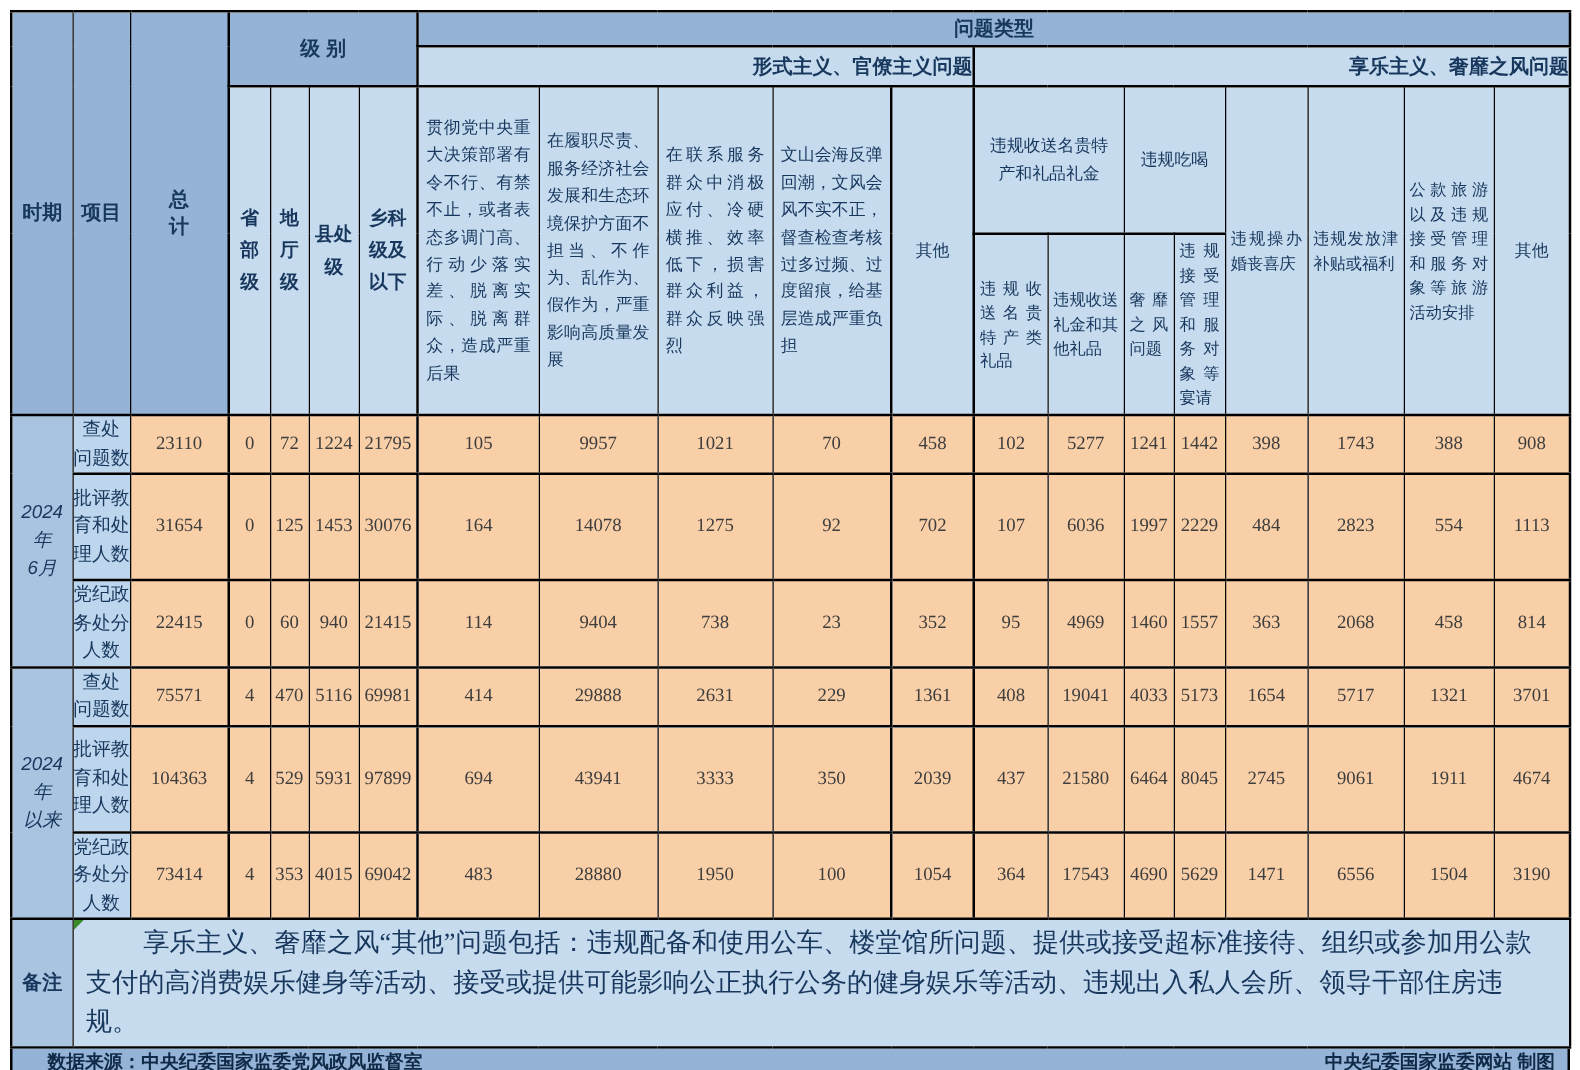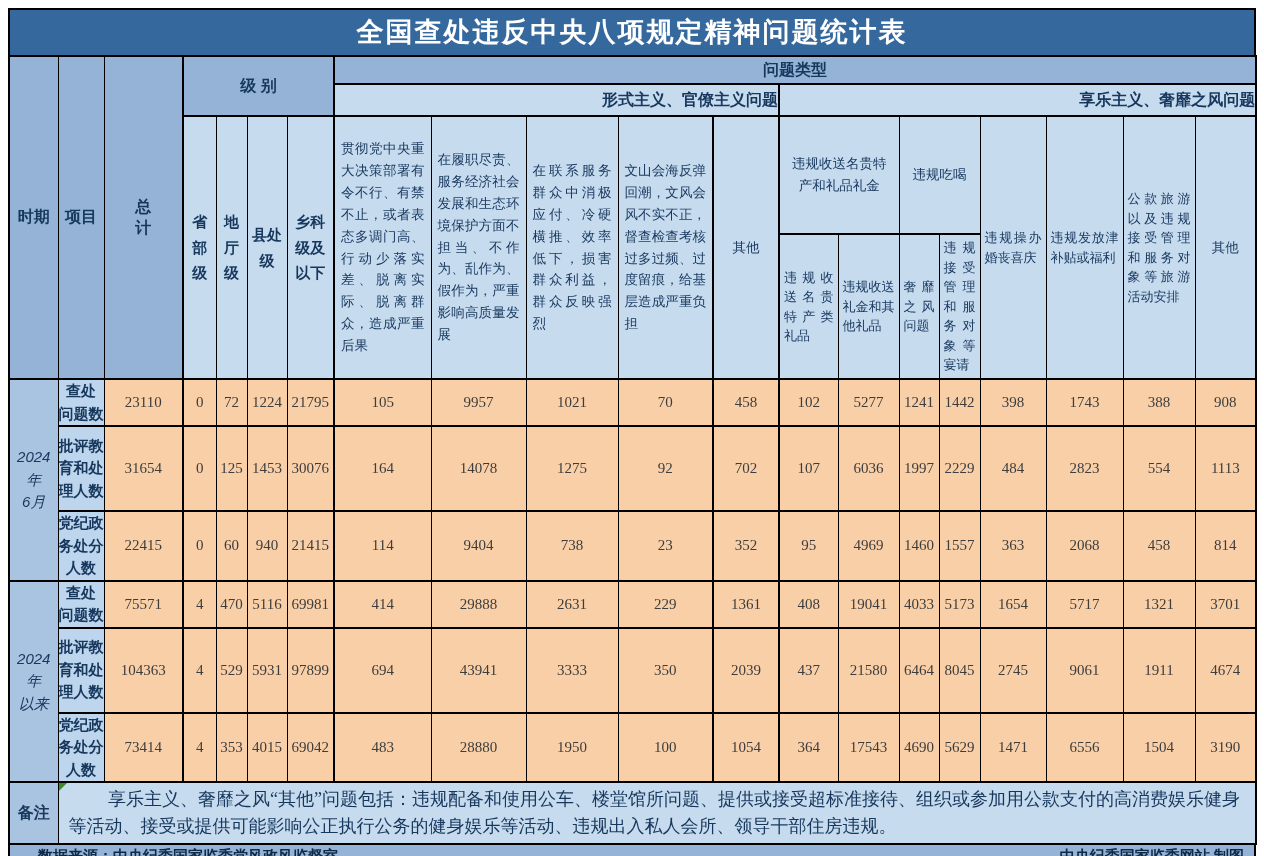--- a/index.html
+++ b/index.html
@@ -31,46 +31,45 @@
     line-height:1.62; text-align:justify; padding:4px 6px; color:#17375D;
   }
   .grp  { background:#C7DBEF; font-family:"Liberation Serif", serif; font-size:13.5px; line-height:1.6; padding:2px 6px; }
   .subhdr {
     background:#C7DBEF; font-family:"Liberation Serif", serif; font-size:13px;
     line-height:1.5; text-align:justify; padding:2px 4px;
   }
   .center { text-align:center; }
 
   .pcell { background:#A9C4E1; font-size:15px; line-height:1.5;font-style:italic; }
-  .icell { background:#BDD6ED; font-size:15px; font-weight:bold; line-height:1.5; }
+  .icell { background:#BDD6ED; font-size:15px; font-weight:normal; line-height:1.5; }
   .num   { background:#F9CFA7; font-family:"Liberation Serif", serif; font-size:15px; color:#3d3d3d; }
 
   .remark-label { background:#A9C4E1; font-weight:bold; font-size:16px; }
   .remark-text  {
     background:#C7DBEF; text-align:left; padding:3px 12px 3px 10px; position:relative;
-    font-family:"Liberation Serif", serif; font-size:18px; line-height:1.5;
+    font-family:"Liberation Serif", serif; font-size:21px; line-height:1.5;
   }
   .remark-text p { margin:0; text-indent:2.2em; }
   .tri {
     position:absolute; top:0; left:0; width:0; height:0;
     border-top:8px solid #3A8A28; border-right:8px solid transparent;
   }
 
   .source-bar {
     height:22px; background:#95B3D7; border:2px solid #000; border-top:none;
     display:flex; justify-content:space-between; align-items:center;
     font-weight:bold; font-size:15px; color:#0E2A47; padding:0 10px 0 28px;
   }
 </style>
 </head>
 <body>
 
 <div class="sheet">
 
-  <div class="title-bar">全国查处违反中央八项规定精神问题统计表</div>
 
   <table>
     <colgroup>
       <col style="width:49px">
         <col style="width:46px">
         <col style="width:79px">
       <col style="width:33px">
         <col style="width:31px">
         <col style="width:40px">
         <col style="width:47px">

